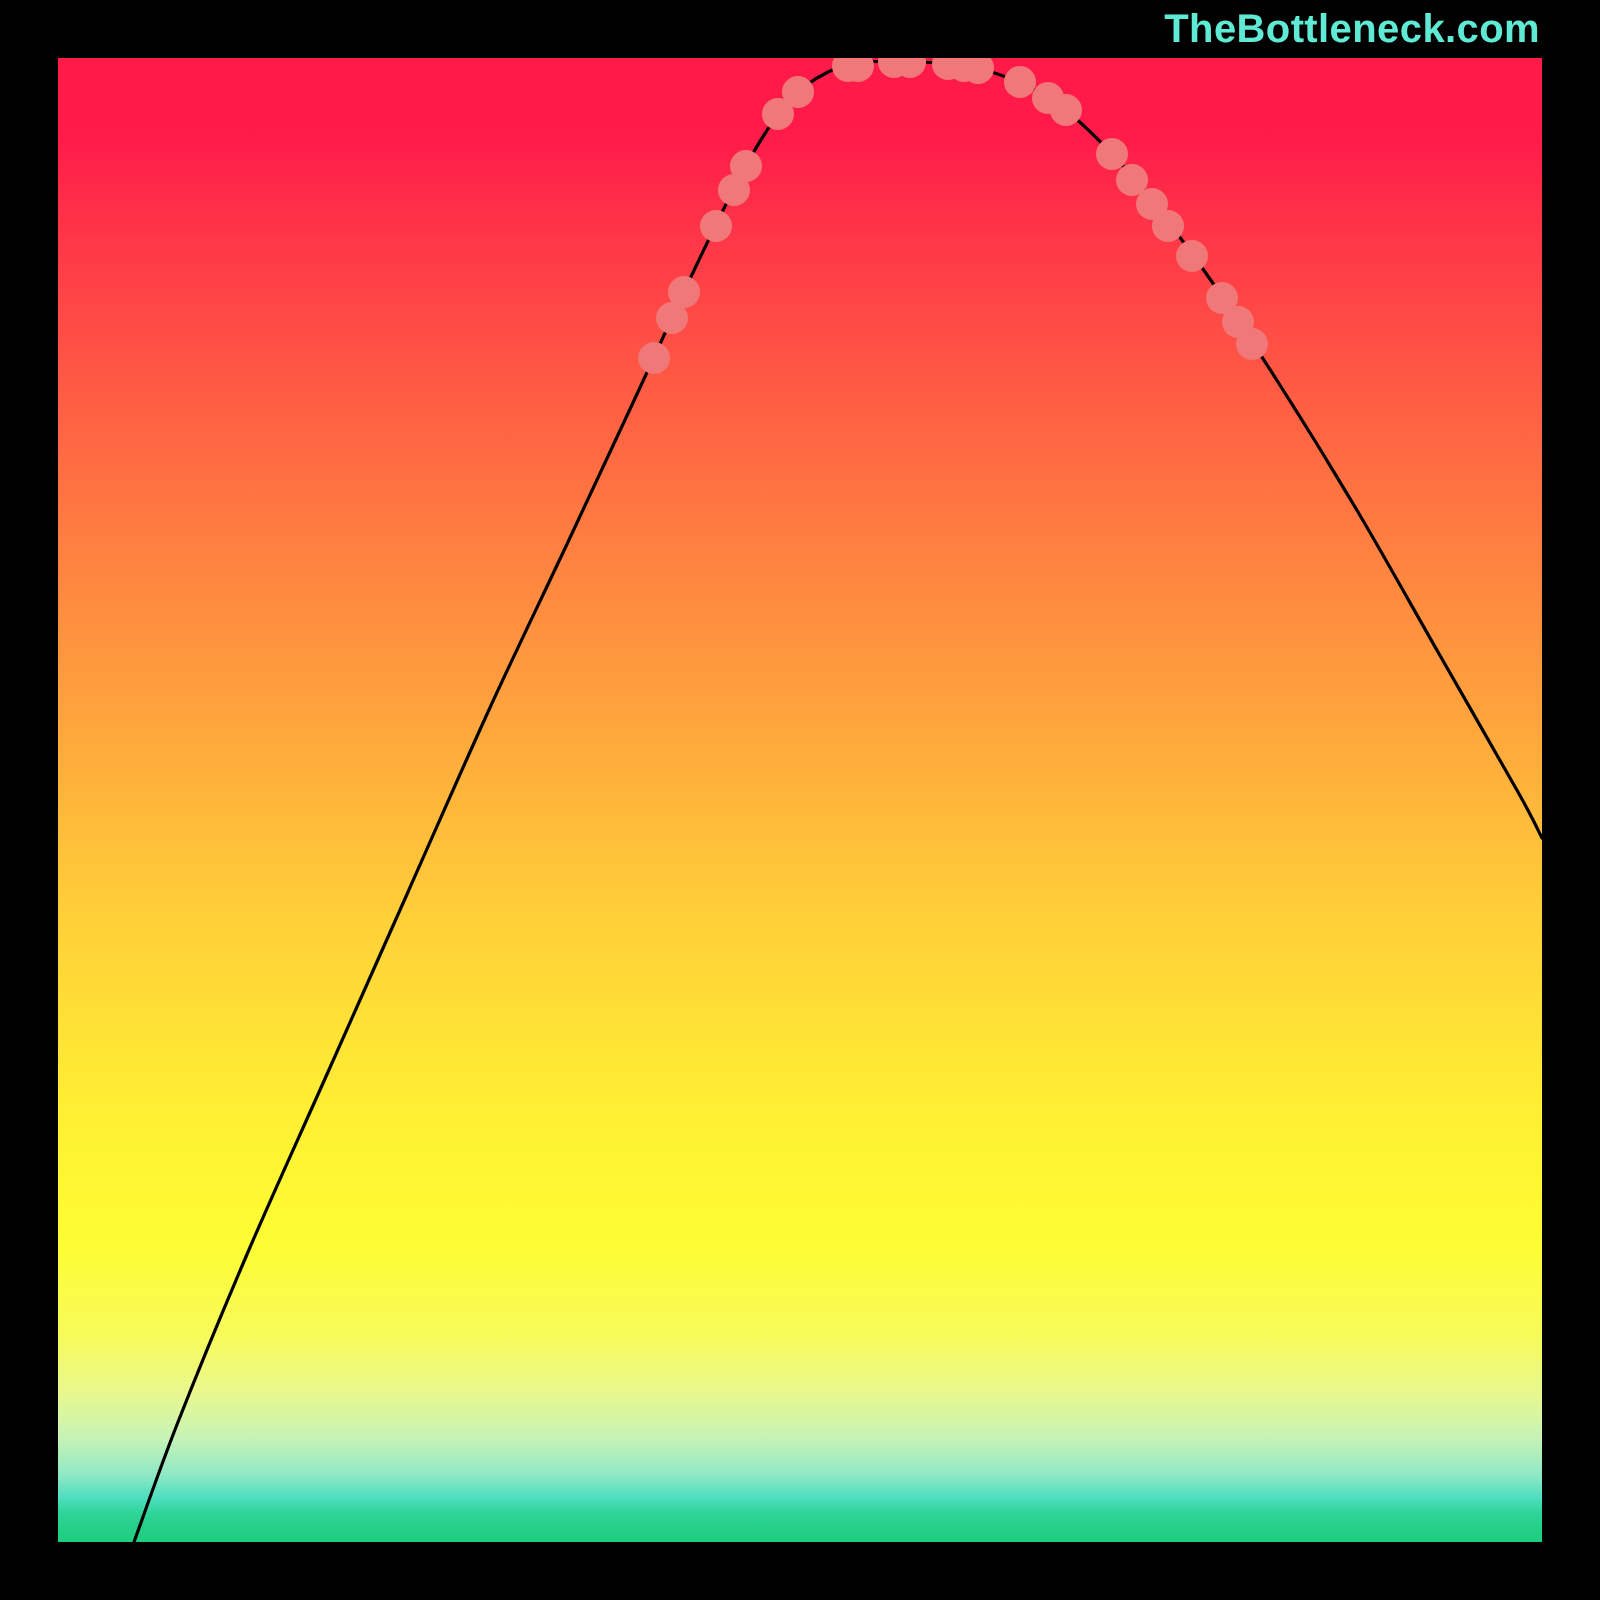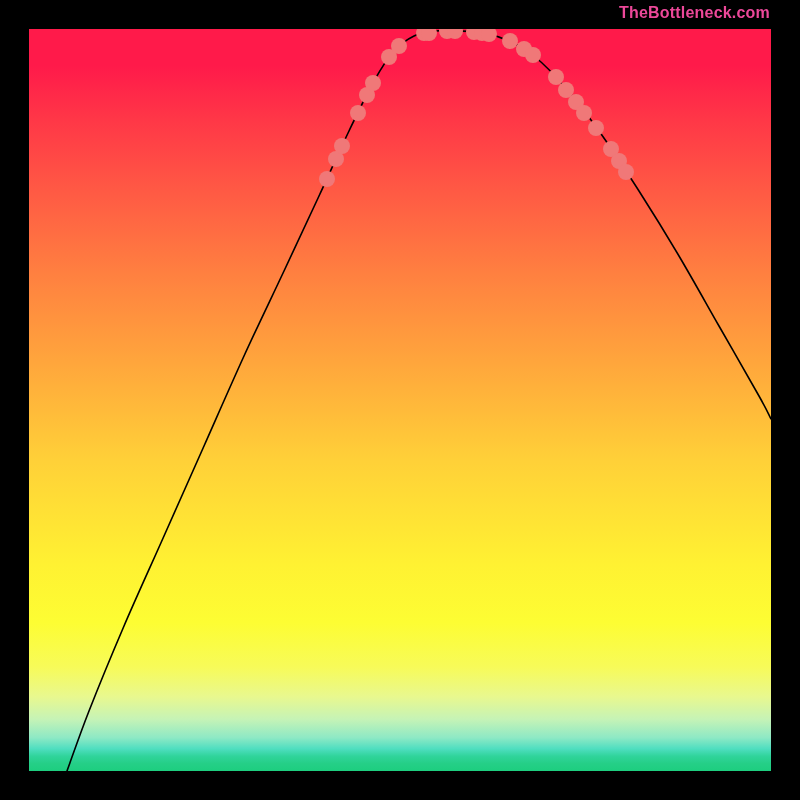--- a/index.html
+++ b/index.html
@@ -48,22 +48,22 @@
       #4fdec0 97%,
       #30d49b 98%,
       #25cf87 99%,
       #1dce7f 100%
     );
   }
   .watermark {
     position: absolute;
     top: 4px;
     right: 30px;
-    color: #ec4899;
-    font-size: 16px;
+    color: #5eead4;
+    font-size: 20px;
     font-weight: 600;
     letter-spacing: 0.2px;
     user-select: none;
   }
   svg.curve {
     position: absolute;
     inset: 0;
   }
 </style>
 </head>

